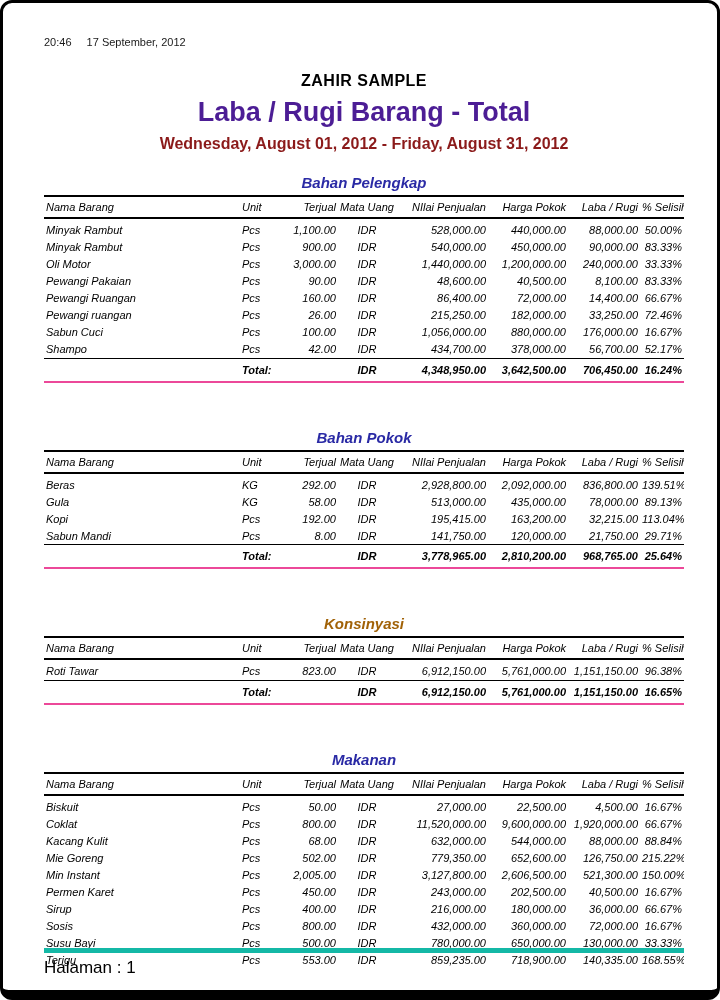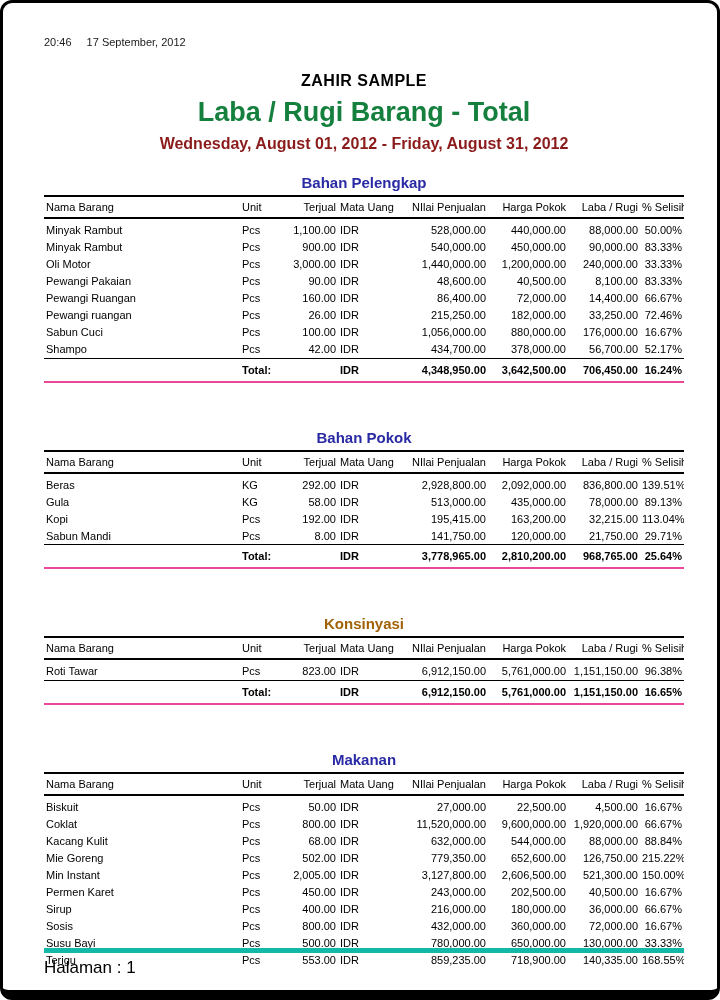--- a/index.html
+++ b/index.html
@@ -29,21 +29,21 @@
   }
   .title {
     text-align: center; font-weight: bold;
     font-size: 27px; margin-top: 7px;
   }
   .daterange {
     text-align: center; font-weight: bold;
     font-size: 16px; margin-top: 7px;
   }
 
-  .report-section { margin-top: 46px; }
+  .report-section { margin-top: 46px; font-style: italic; }
   .report-section:first-of-type { margin-top: 21px; }
   .section-title {
     text-align: center; font-weight: bold;
     font-size: 15px; margin: 0 0 4px 0;
   }
 
   table.report-table {
     width: 100%; border-collapse: collapse;
     font-size: 11px; table-layout: fixed;
   }
@@ -63,42 +63,42 @@
   }
   .report-table tbody tr:first-child td { padding-top: 5px; }
   .report-table tr.total-row td {
     font-weight: bold;
     border-top: 1.5px solid #000;
     border-bottom: 2px solid #ec4899;
     padding: 5px 2px;
   }
   .a-left { text-align: left; }
   .a-right { text-align: right; }
-  .a-center { text-align: left; margin-left: 36px; }
+  .a-center { text-align: center; margin-left: 36px; }
 
   .footer {
     position: absolute; left: 41px; right: 33px; bottom: 12px;
     border-top: 5px solid #14b8a6;
     padding-top: 5px;
     font-size: 17px;
   }
 </style>
 </head>
 <body>
 
 <div class="frame">
   <div class="inner">
 
     <div class="meta-row">
       <span class="time">20:46</span>
       <span class="date">17 September, 2012</span>
     </div>
 
     <div class="company">ZAHIR SAMPLE</div>
-    <div class="title" id="report-title" style="color: #15803d;">Laba / Rugi Barang - Total</div>
+    <div class="title" id="report-title" style="color: #4c1d95;">Laba / Rugi Barang - Total</div>
     <div class="daterange" id="report-period" style="color: rgb(139, 26, 26);">Wednesday, August 01, 2012 - Friday, August 31, 2012</div>
 
     <div id="sections">
   <section class="report-section">
     <h2 class="section-title" style="color: rgb(42, 42, 165);">Bahan Pelengkap</h2>
     <table class="report-table">
       <colgroup>
         <col class="c0">
               <col class="c1">
               <col class="c2">

